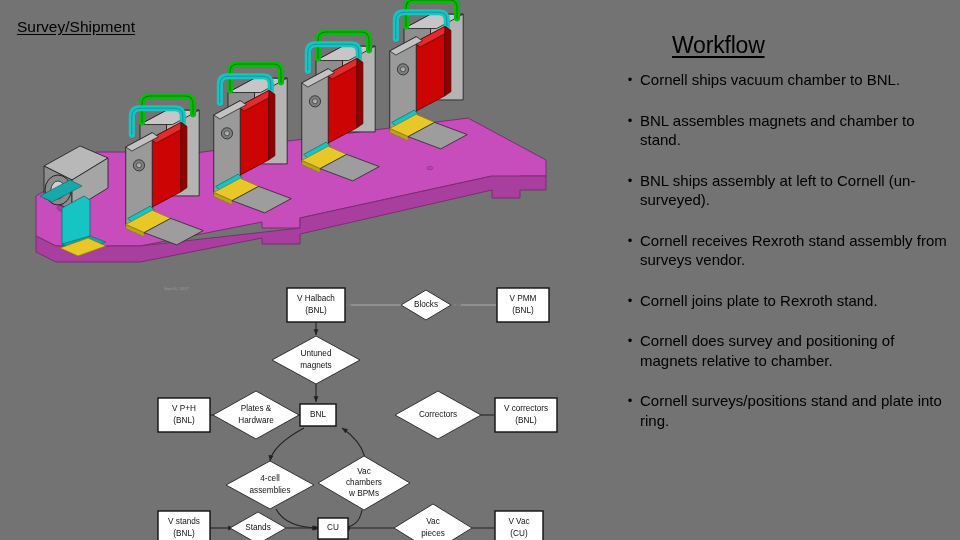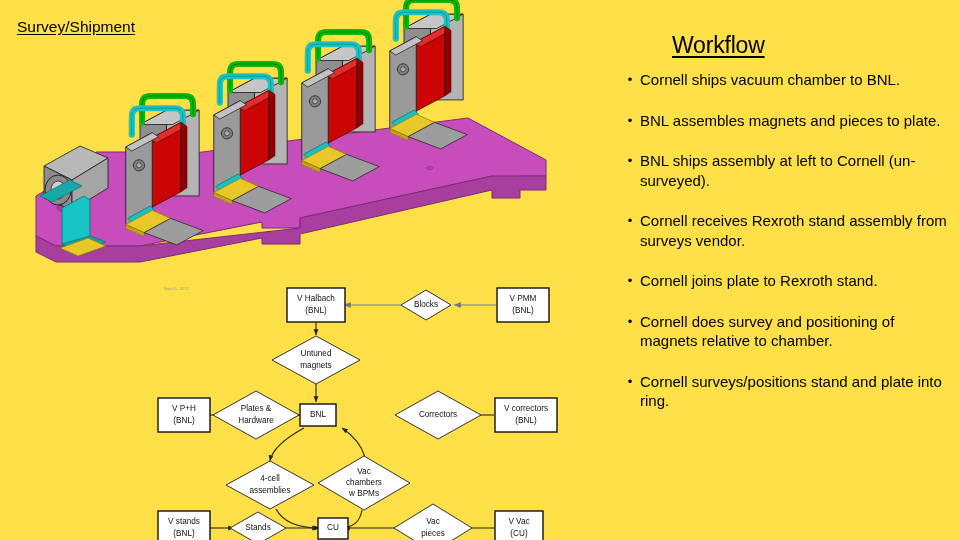--- a/index.html
+++ b/index.html
@@ -5,21 +5,21 @@
   * { box-sizing: border-box; margin: 0; padding: 0; }
   html, body {
     width: 960px; height: 540px;
     background: #ffffff;
     font-family: "Liberation Sans", sans-serif;
     overflow: hidden;
   }
   #slide {
     position: relative;
     width: 960px; height: 540px;
-    background: #fde047;
+    background: #737373;
   }
 
   
   #slide-title {
     position: absolute;
     left: 17px; top: 18px;
     font-size: 15.5px;
     color: #000;
     text-decoration: underline;
     text-underline-offset: 2px;
@@ -317,21 +317,21 @@
 
   <div id="workflow-panel">
     <div id="workflow-heading">Workflow</div>
 
     <div class="bullet-row">
       <div class="bullet-dot">•</div>
       <div class="bullet-text">Cornell ships vacuum chamber to BNL.</div>
     </div>
     <div class="bullet-row">
       <div class="bullet-dot">•</div>
-      <div class="bullet-text">BNL assembles magnets and pieces to plate.</div>
+      <div class="bullet-text">BNL assembles magnets and chamber to stand.</div>
     </div>
     <div class="bullet-row">
       <div class="bullet-dot">•</div>
       <div class="bullet-text">BNL ships assembly at left to Cornell (un-surveyed).</div>
     </div>
     <div class="bullet-row">
       <div class="bullet-dot">•</div>
       <div class="bullet-text">Cornell receives Rexroth stand assembly from surveys vendor.</div>
     </div>
     <div class="bullet-row">

